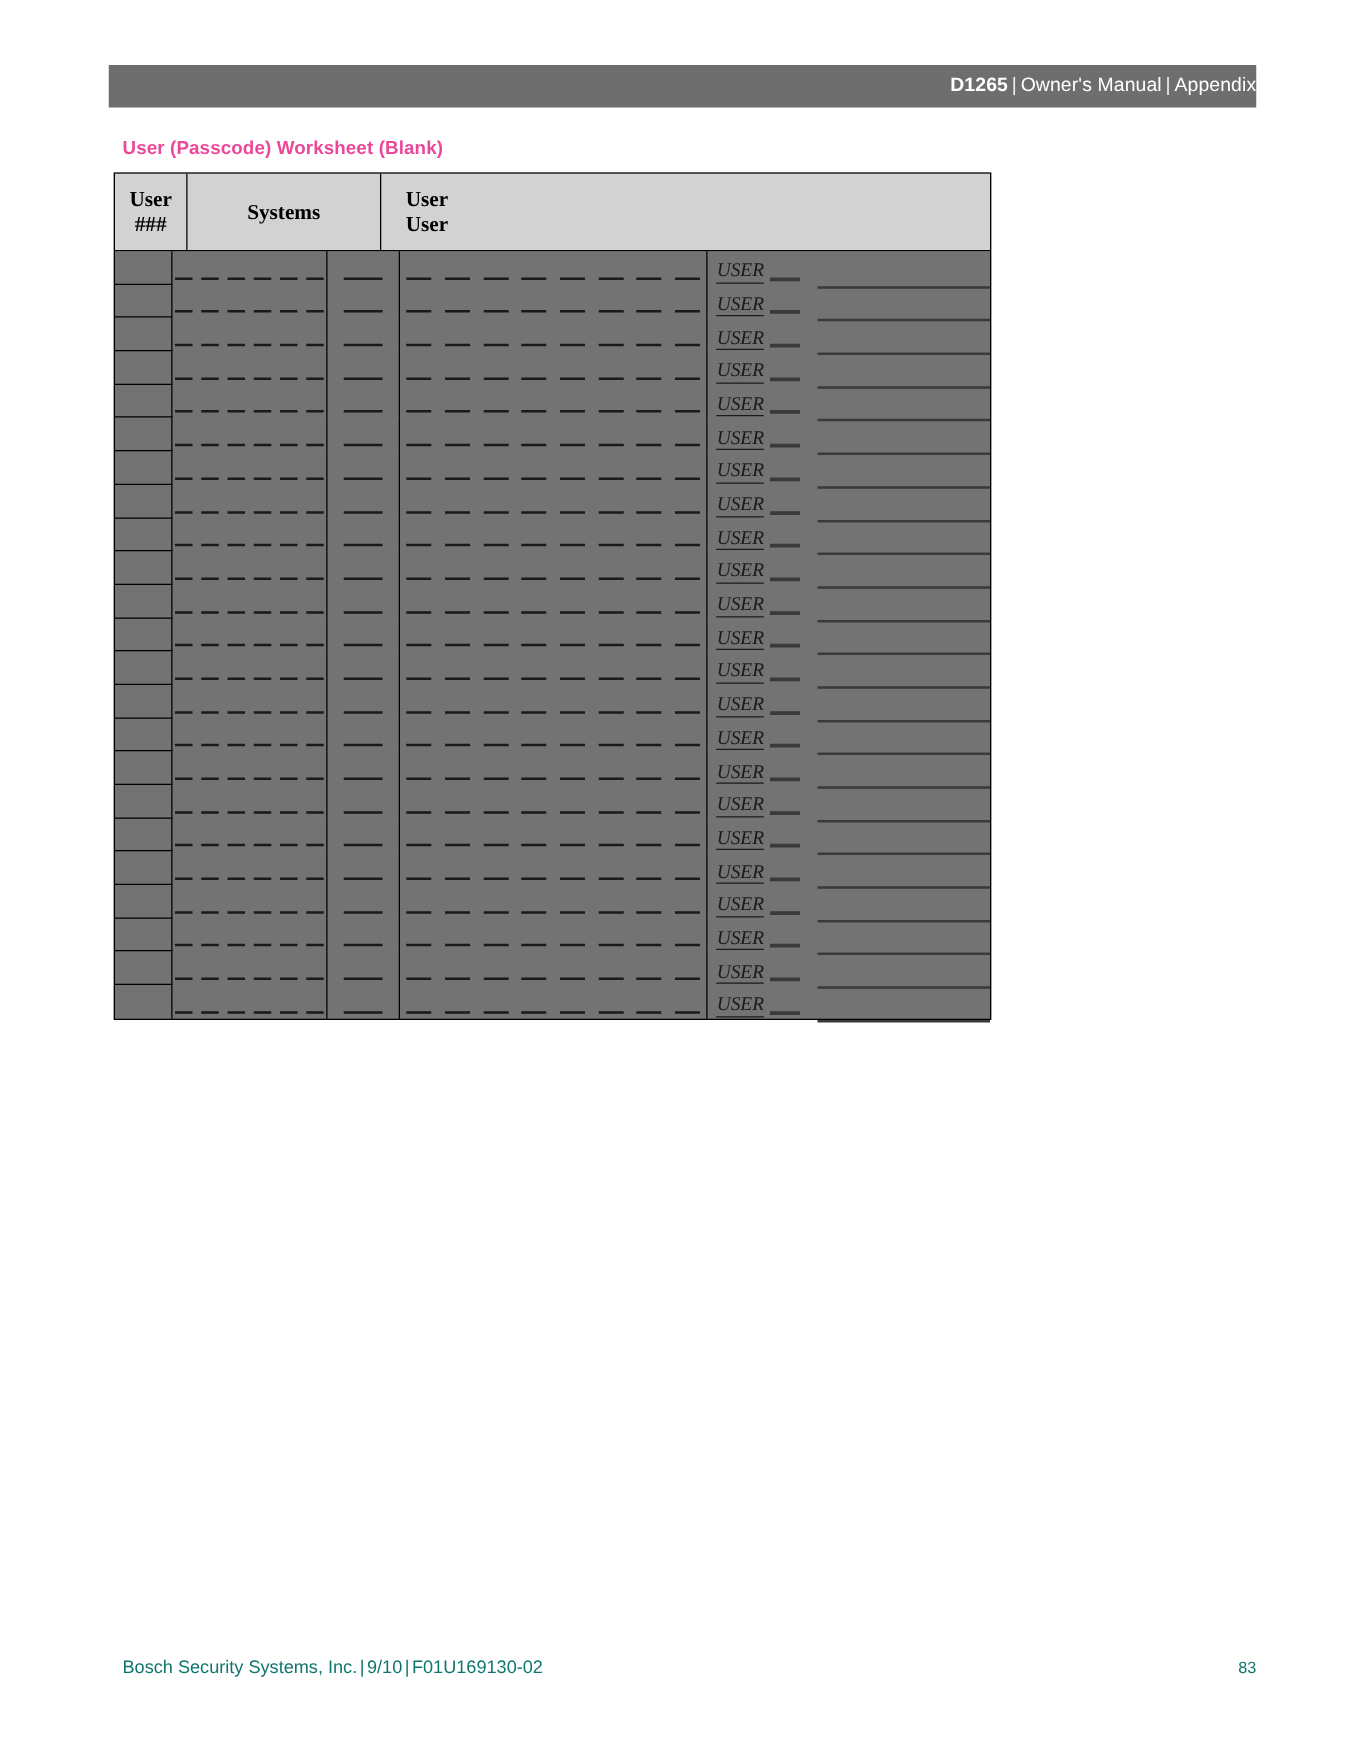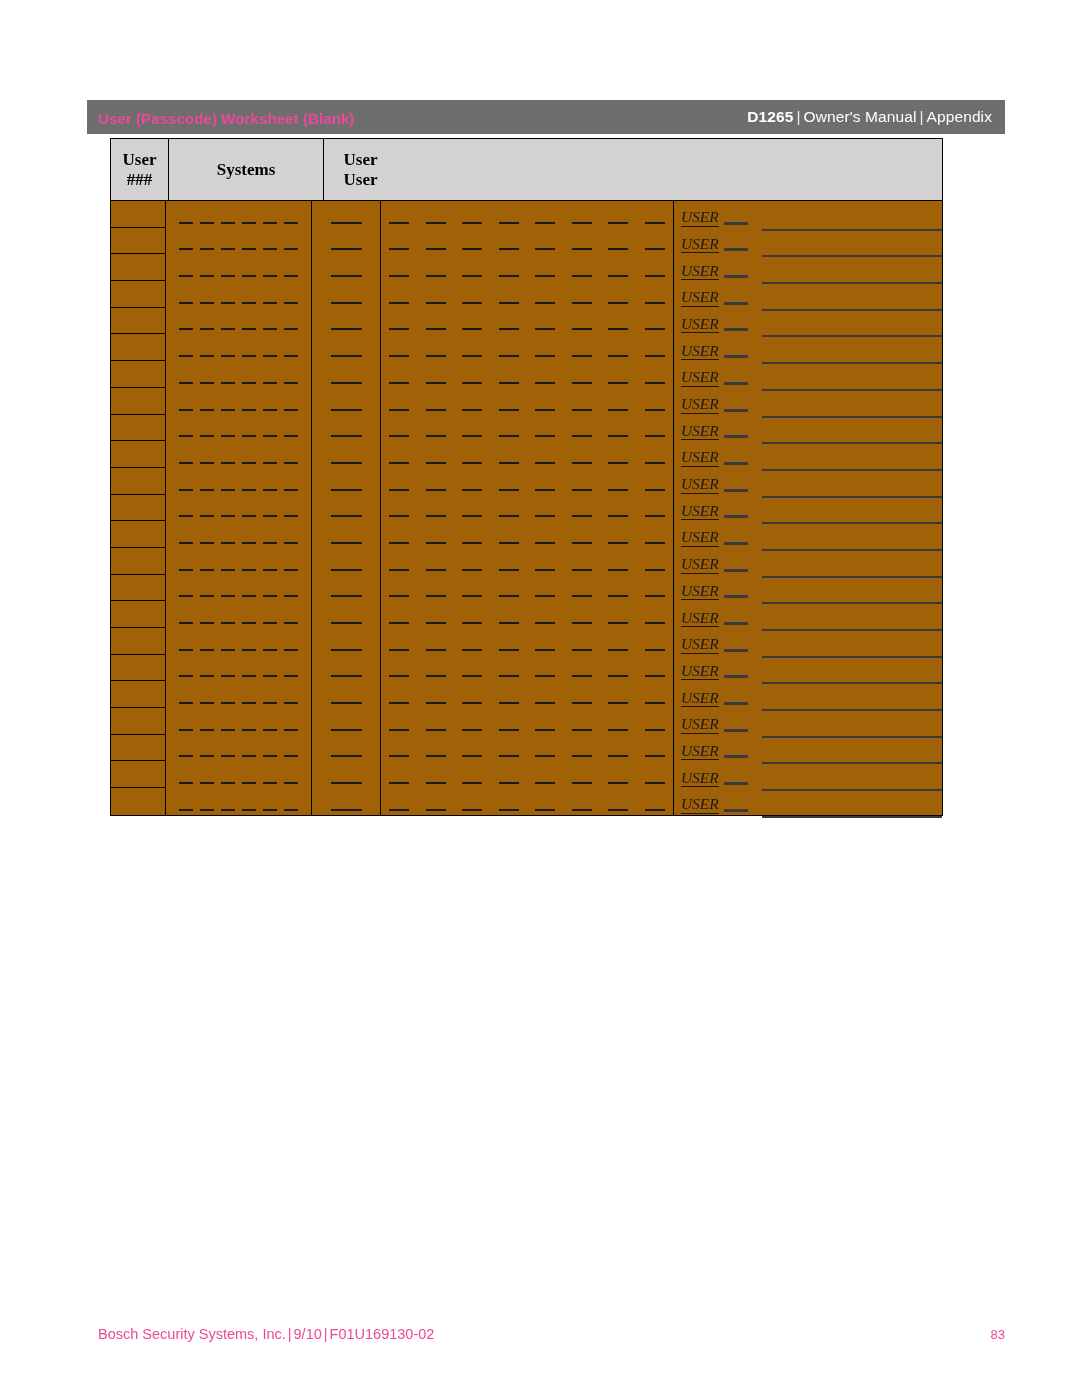--- a/index.html
+++ b/index.html
@@ -21,22 +21,20 @@
     position: absolute;
     left: 87px;
     top: 52px;
     width: 918px;
     height: 34px;
     background: #6e6e6e;
     display: flex;
     align-items: center;
     justify-content: flex-end;
     box-sizing: border-box;
-    padding-right: 13px;
-    margin-top: 48px;
   }
   .page-header-text {
     color: #ffffff;
     font-size: 15.5px;
     letter-spacing: 0.1px;
     white-space: nowrap;
     font-family: "Liberation Sans", sans-serif;
   }
   .page-header-text .model {
     font-weight: bold;
@@ -55,26 +53,26 @@
     font-size: 15px;
     font-weight: bold;
     color: #ec4899;
     font-family: "Liberation Sans", sans-serif;
     letter-spacing: 0.1px;
   }
 
   
   .worksheet-table {
     position: absolute;
-    left: 110px;
+    left: 91px;
     top: 138px;
-    width: 833px;
+    width: 702px;
     border: 1.4px solid #000;
     box-sizing: border-box;
-    background: #a16207;
+    background: #737373;
   }
 
   
   .tbl-head {
     display: flex;
     background: #d2d2d2;
     border-bottom: 1.6px solid #000;
     height: 62px;
     box-sizing: border-box;
   }
@@ -219,21 +217,21 @@
   .page-footer {
     position: absolute;
     left: 98px;
     right: 75px;
     top: 1326px;
     display: flex;
     justify-content: space-between;
     align-items: baseline;
     font-family: "Liberation Sans", sans-serif;
     font-size: 14.5px;
-    color: #ec4899;
+    color: #0f766e;
   }
   .footer-left .fsep { padding: 0 2px; }
   .page-number { font-size: 13px; }
 </style>
 </head>
 <body>
 
 <div class="page-header-bar">
   <div class="page-header-text">
     <span class="model">D1265</span><span class="sep">|</span><span>Owner's Manual</span><span class="sep">|</span><span>Appendix</span>

